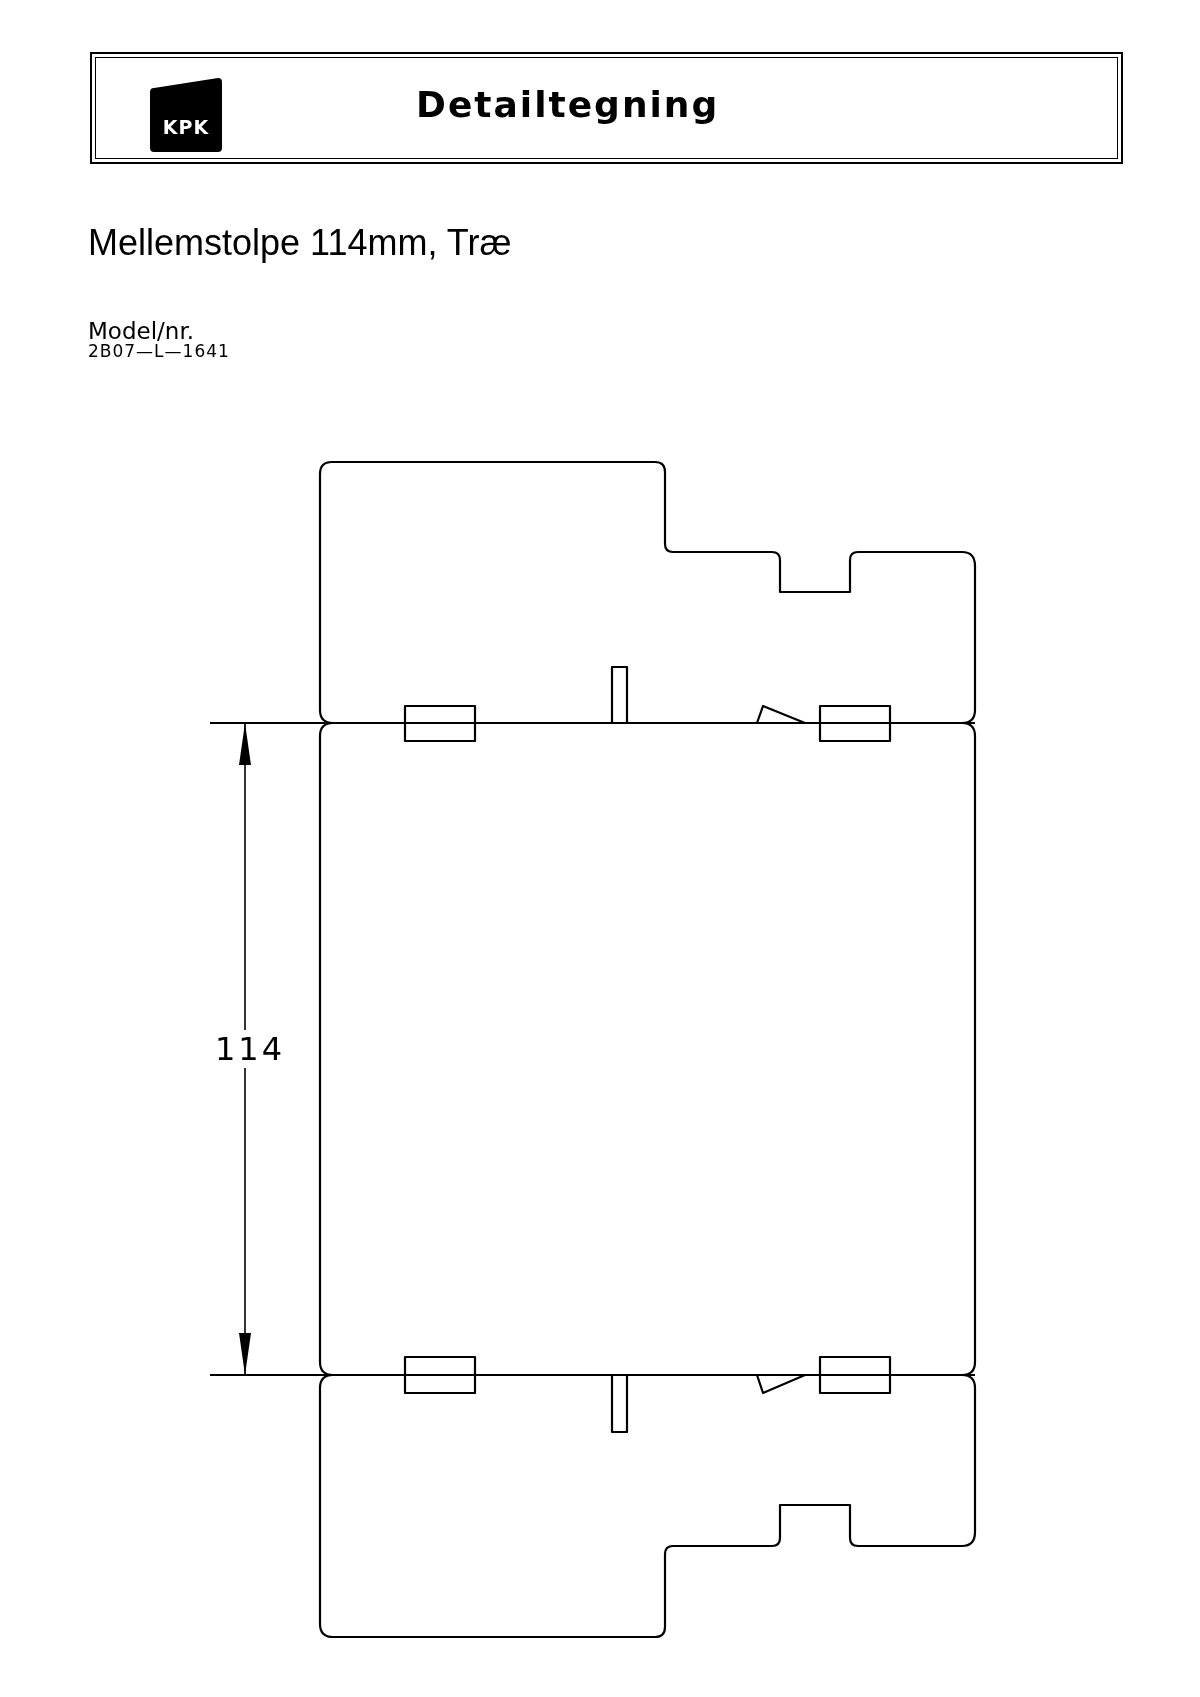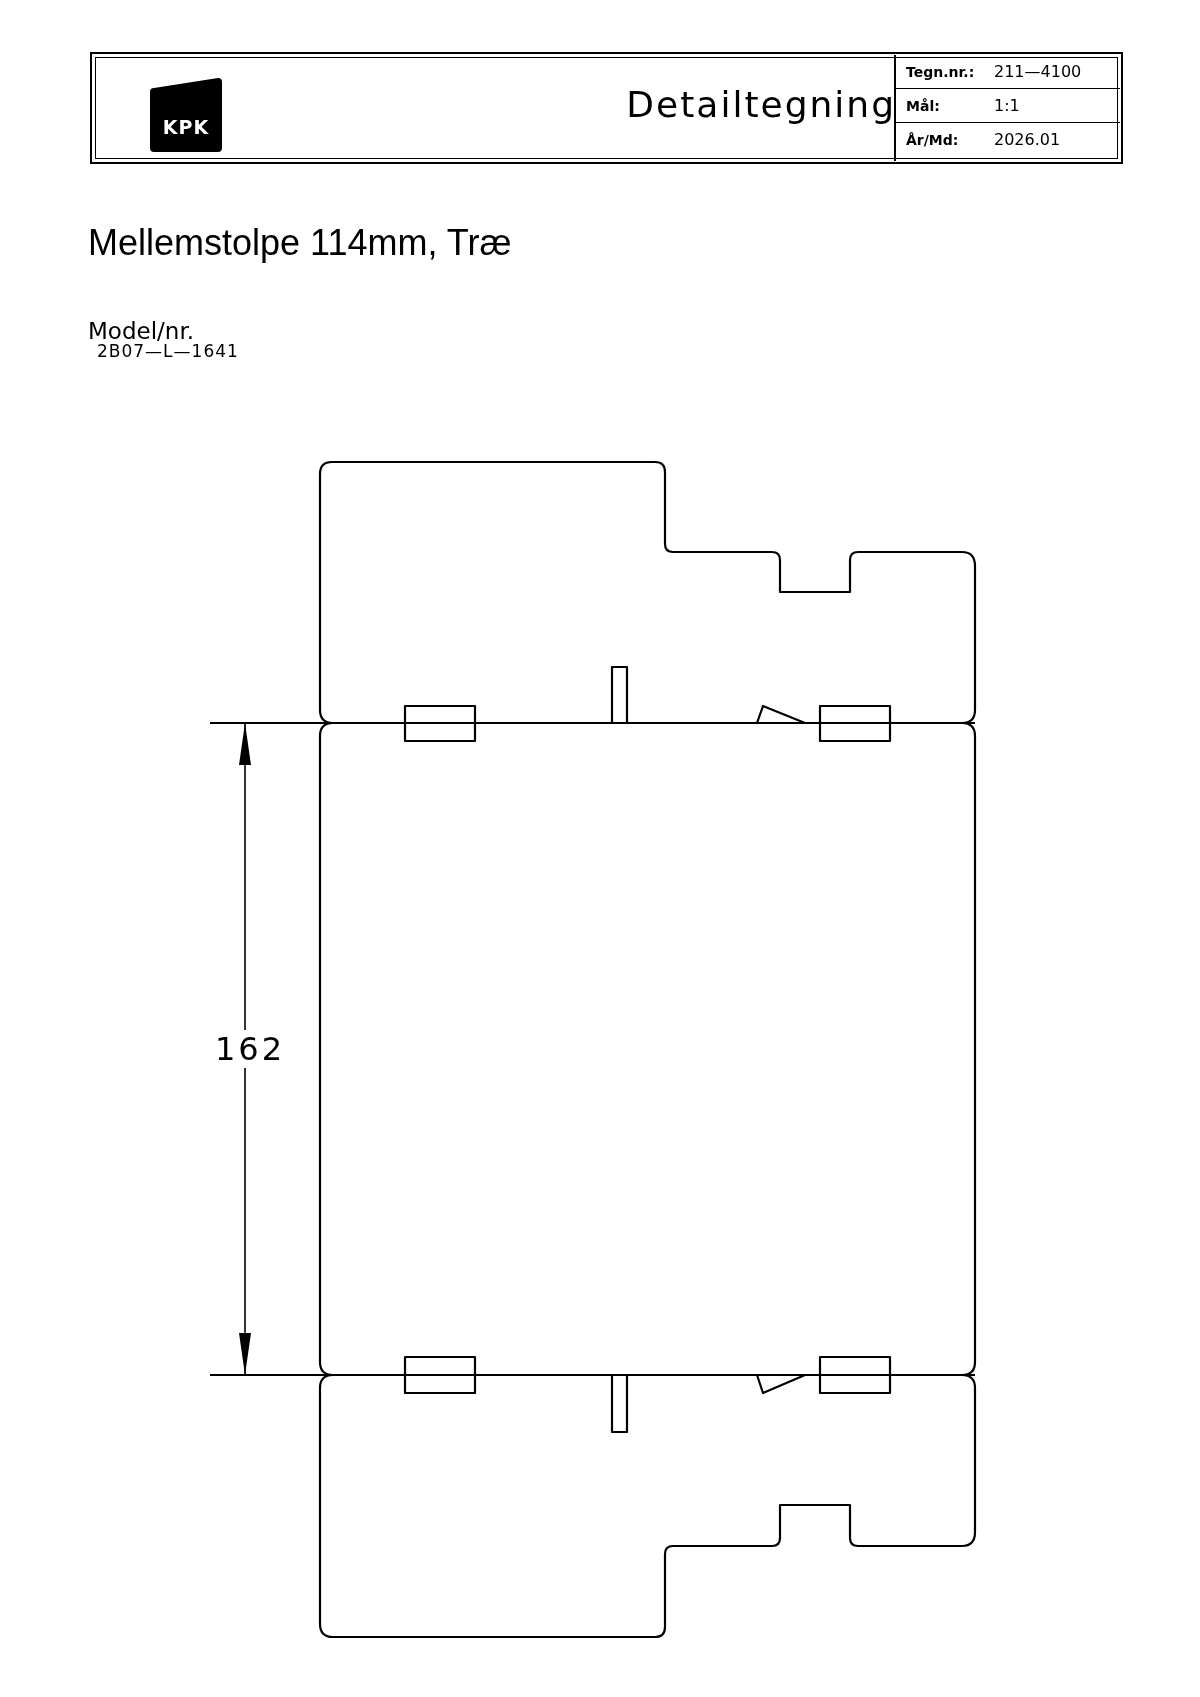--- a/index.html
+++ b/index.html
@@ -1,58 +1,44 @@
 <!DOCTYPE html>
 <html><head>
   <meta charset="utf-8">
   <style>
     html, body { margin: 0; padding: 0; background: #ffffff; }
     body { width: 1200px; height: 1697px; position: relative; overflow: hidden; font-family: "DejaVu Sans", sans-serif; color: #000; }
 
     .title-frame { position: absolute; left: 90px; top: 52px; width: 1033px; height: 112px; border: 2px solid #000; box-sizing: border-box; }
     .title-inner { position: absolute; left: 3px; top: 3px; right: 3px; bottom: 3px; border: 1px solid #000; }
     .logo { position: absolute; left: 52px; top: 18px; width: 76px; height: 76px; }
-    .doc-type { position: absolute; left: 320px; width: 480px; top: 26px; text-align: right; font-family: "DejaVu Sans", sans-serif; font-size: 36px; letter-spacing: 2px; font-weight: normal; }
+    .doc-type { position: absolute; left: 320px; width: 480px; top: 26px; text-align: left; font-family: "DejaVu Sans", sans-serif; font-size: 36px; letter-spacing: 2px; font-weight: bold; }
     .info-table { position: absolute; left: 798px; top: -3px; bottom: -3px; right: -3px; border-left: 2px solid #000; }
     .info-row { position: absolute; left: 0; right: 0; height: 34px; border-bottom: 1px solid #000; box-sizing: border-box; }
     .info-row:last-child { border-bottom: none; }
     .info-label { position: absolute; left: 10px; top: 9px; font-size: 14px; font-weight: bold; font-family: "DejaVu Sans", sans-serif; }
     .info-value { position: absolute; left: 98px; top: 7px; font-size: 16px; font-family: "DejaVu Sans", sans-serif; }
 
     .heading { position: absolute; left: 88px; top: 222px; font-family: Liberation Sans, sans-serif; font-size: 36px; }
     .model-label { position: absolute; left: 88px; top: 318px; font-family: "DejaVu Sans", sans-serif; font-size: 23px; }
-    .model-value { position: absolute; left: 97px; top: 341px; font-family: "DejaVu Sans", sans-serif; font-size: 17px; letter-spacing: 1px; }
+    .model-value { position: absolute; left: 88px; top: 341px; font-family: "DejaVu Sans", sans-serif; font-size: 17px; letter-spacing: 1px; }
 
     .drawing { position: absolute; left: 0; top: 0; width: 1200px; height: 1697px; pointer-events: none; }
     .dim-text { position: absolute; left: 205px; top: 1030px; width: 90px; text-align: center; font-family: "DejaVu Sans", sans-serif; font-size: 32px; letter-spacing: 3px; background: #fff; }
   </style>
 </head>
 <body>
 
 <div class="title-frame">
   <div class="title-inner">
     <svg class="logo" viewBox="0 0 76 76">
       <path d="M6 12 L70 2 Q74 2 74 6 L74 72 Q74 76 70 76 L6 76 Q2 76 2 72 L2 16 Q2 12 6 12 Z" fill="#000"></path>
       <text x="38" y="58" text-anchor="middle" fill="#fff" font-family="DejaVu Sans, sans-serif" font-weight="bold" font-size="19" letter-spacing="1" id="logo-text">KPK</text>
     </svg>
     <div class="doc-type">Detailtegning</div>
-    <div class="info-table">
-      <div class="info-row" style="top:0;">
-        <span class="info-label">Tegn.nr.:</span>
-        <span class="info-value">211—4100</span>
-      </div>
-      <div class="info-row" style="top:34px;">
-        <span class="info-label">Mål:</span>
-        <span class="info-value">1:1</span>
-      </div>
-      <div class="info-row" style="top:68px;">
-        <span class="info-label">År/Md:</span>
-        <span class="info-value">2026.01</span>
-      </div>
-    </div>
   </div>
 </div>
 
 <div class="heading">Mellemstolpe 114mm, Træ</div>
 <div class="model-label">Model/nr.</div>
 <div class="model-value">2B07—L—1641</div>
 
 <svg class="drawing" viewBox="0 0 1200 1697" fill="none" stroke="#000" stroke-width="2.2" stroke-linejoin="round">
 
   <path d="M320 710 L320 474 Q320 462 332 462 L655 462 Q665 462 665 472 L665 544 Q665 552 673 552 L772 552 Q780 552 780 560 L780 592 L850 592 L850 560 Q850 552 858 552 L962 552 Q975 552 975 566 L975 710 Q975 723 962 723"></path>
@@ -72,13 +58,13 @@
   <rect x="612" y="1375" width="15" height="57"></rect>
   <path d="M757 1375 L763 1393 L805 1375"></path>
 
   <path d="M333 1375 Q320 1375 320 1388 L320 1624 Q320 1637 333 1637 L655 1637 Q665 1637 665 1627 L665 1554 Q665 1546 673 1546 L772 1546 Q780 1546 780 1538 L780 1505 L850 1505 L850 1538 Q850 1546 858 1546 L962 1546 Q975 1546 975 1532 L975 1388 Q975 1375 962 1375"></path>
 
   <line x1="245" y1="723" x2="245" y2="1375" stroke-width="1.6"></line>
   <path d="M245 723 L239 765 L251 765 Z" fill="#000" stroke="none"></path>
   <path d="M245 1375 L239 1333 L251 1333 Z" fill="#000" stroke="none"></path>
 </svg>
 
-<div class="dim-text">162</div>
+<div class="dim-text">114</div>
 
 </body></html>

